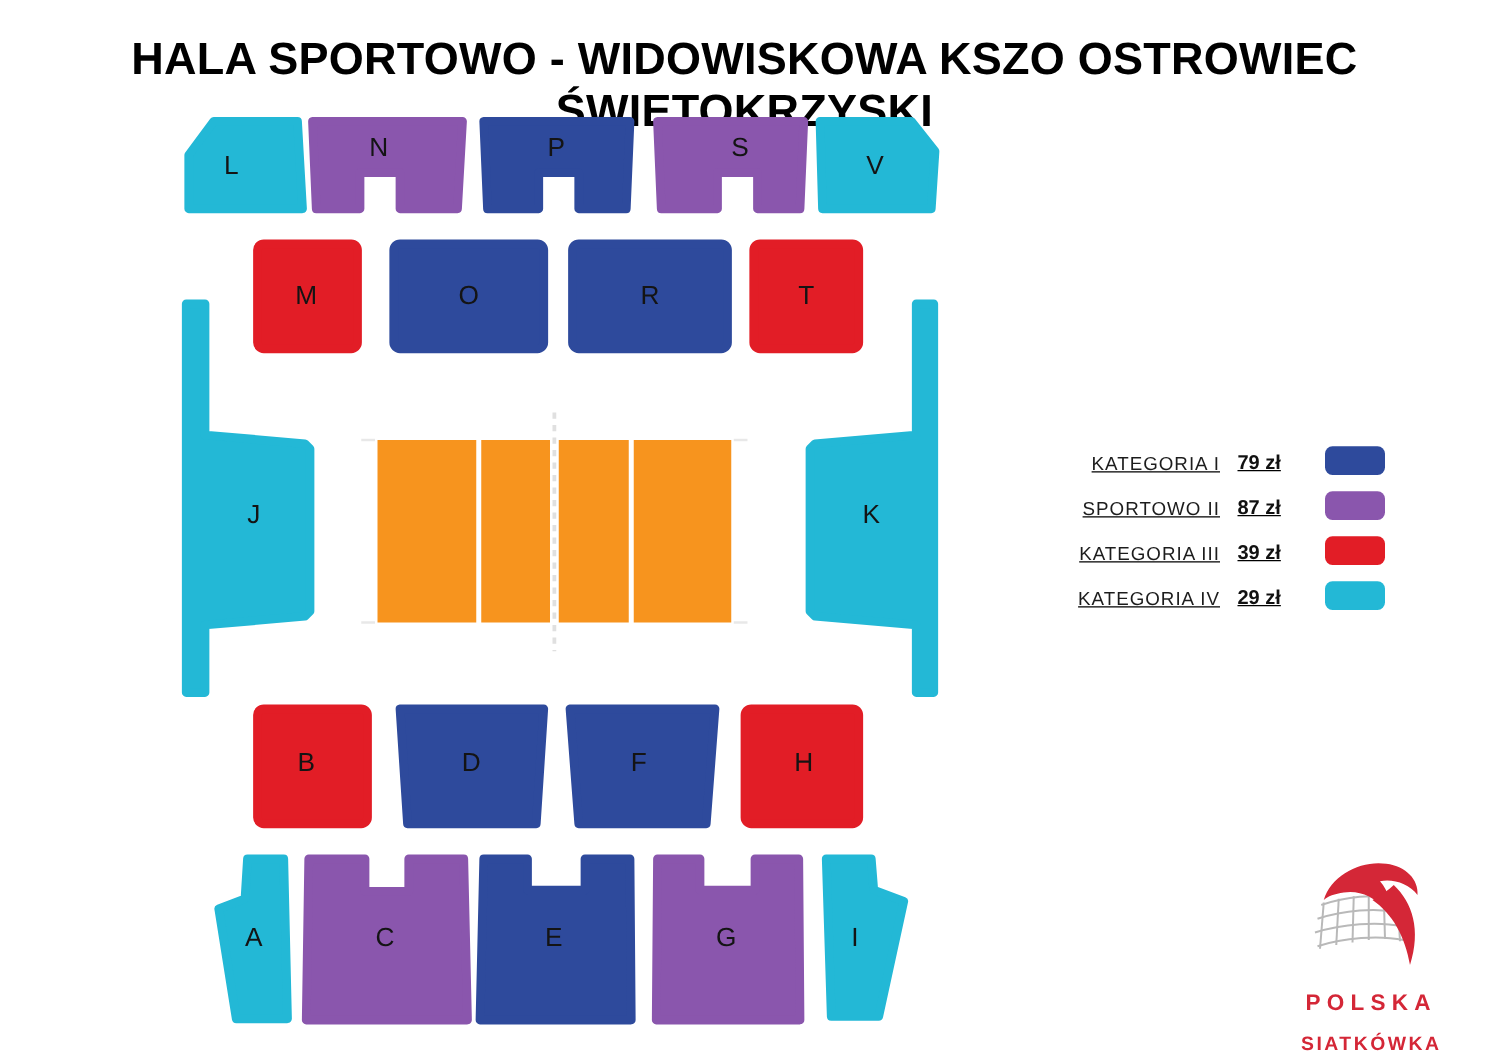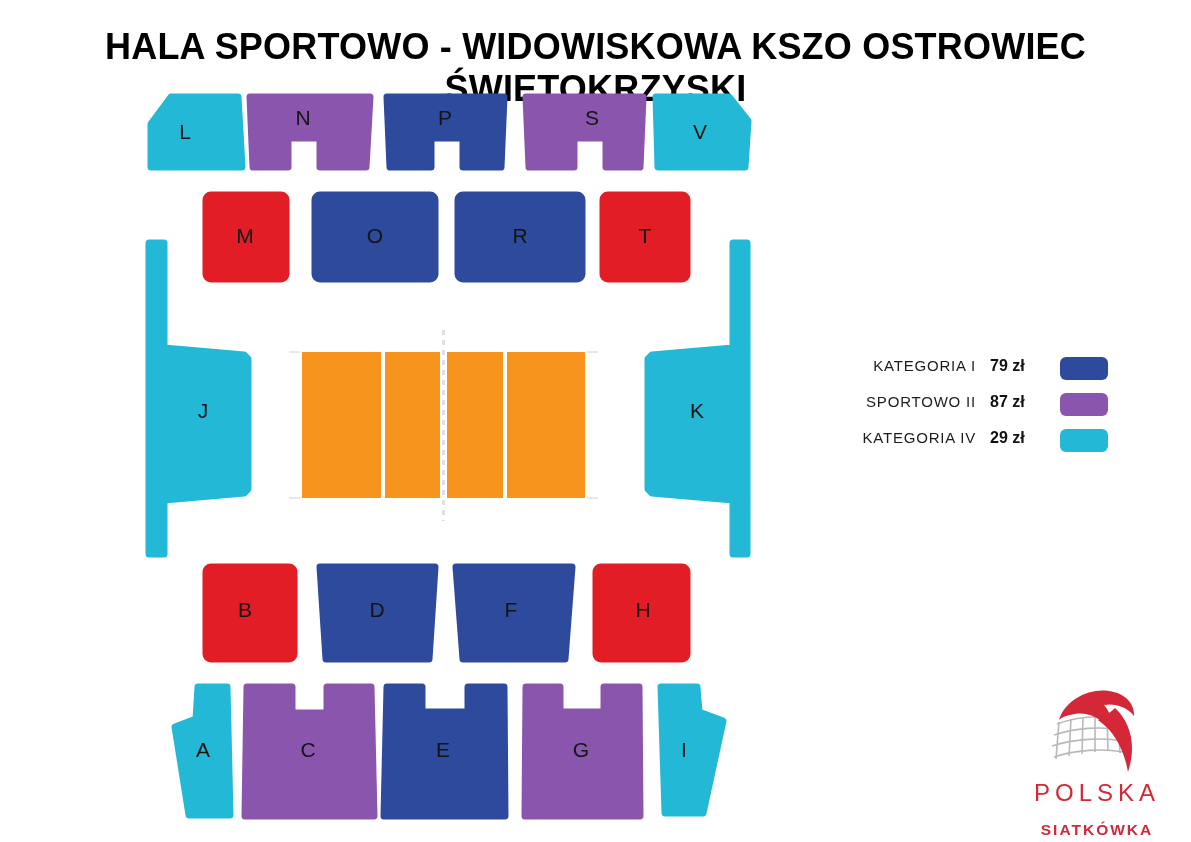--- a/index.html
+++ b/index.html
@@ -13,37 +13,37 @@
   }
   #arena-svg { position:absolute; left:0; top:0; }
   .sec-shape { stroke-width:7; stroke-linejoin:round; stroke-linecap:round; cursor:pointer; }
   .sec-label {
     font-family:"Liberation Sans", sans-serif; font-size:21px; fill:#141414;
     text-anchor:middle; pointer-events:none;
   }
   .legend {
     position:absolute; top:357px; right:83px; width:250px;
   }
-  .legend-row { display:flex; align-items:flex-start; justify-content:flex-end; height:23px; margin-bottom:13px; }
+  .legend-row { display:flex; align-items:flex-end; justify-content:flex-end; height:23px; margin-bottom:13px;text-decoration:underline; }
   .legend-label {
     flex:1; text-align:right; font-size:15px; font-weight:500;
     letter-spacing:0.8px; color:#1c1c1c;
   }
   .legend-price {
     width:50px; margin-left:14px; text-align:left;
     font-size:16px; font-weight:700; color:#111;
   }
   .legend-swatch {
     width:48px; height:23px; border-radius:6px; margin-left:20px; flex:none;
   }
   .logo {
     position:absolute; left:1023px; top:684px; width:148px; text-align:center;
   }
   .logo-mark { display:block; margin:0 auto; }
-  .logo-line1 { font-size:24px; font-weight:400; letter-spacing:5px; margin-top:3px; }
+  .logo-line1 { font-size:18px; font-weight:700; letter-spacing:5px; margin-top:16px; }
   .logo-line2 { font-size:15.5px; font-weight:800; letter-spacing:2px; margin-top:14px; }
 </style>
 </head>
 <body>
 
 <h1 class="title">HALA SPORTOWO - WIDOWISKOWA KSZO OSTROWIEC ŚWIĘTOKRZYSKI</h1>
 
 <svg id="arena-svg" width="1191" height="842" viewBox="0 0 1191 842">
 
   <g>
@@ -151,20 +151,25 @@
     <span class="legend-label">KATEGORIA I</span>
     <span class="legend-price">79 zł</span>
     <span class="legend-swatch" style="background-color: rgb(46, 74, 156);"></span>
   </div>
   <div class="legend-row">
     <span class="legend-label">SPORTOWO II</span>
     <span class="legend-price">87 zł</span>
     <span class="legend-swatch" style="background-color: rgb(138, 86, 173);"></span>
   </div>
   <div class="legend-row">
+    <span class="legend-label">KATEGORIA III</span>
+    <span class="legend-price">39 zł</span>
+    <span class="legend-swatch" style="background-color: rgb(226, 29, 38);"></span>
+  </div>
+  <div class="legend-row">
     <span class="legend-label">KATEGORIA IV</span>
     <span class="legend-price">29 zł</span>
     <span class="legend-swatch" style="background-color: rgb(35, 184, 214);"></span>
   </div>
 </div>
 
 <div class="logo">
   <svg class="logo-mark" width="104" height="92" viewBox="0 0 104 92">
     <g fill="none" stroke-width="1.6" style="stroke: rgb(185, 185, 185);">
       <path d="M12,40 C32,33 54,31 72,35"></path>

